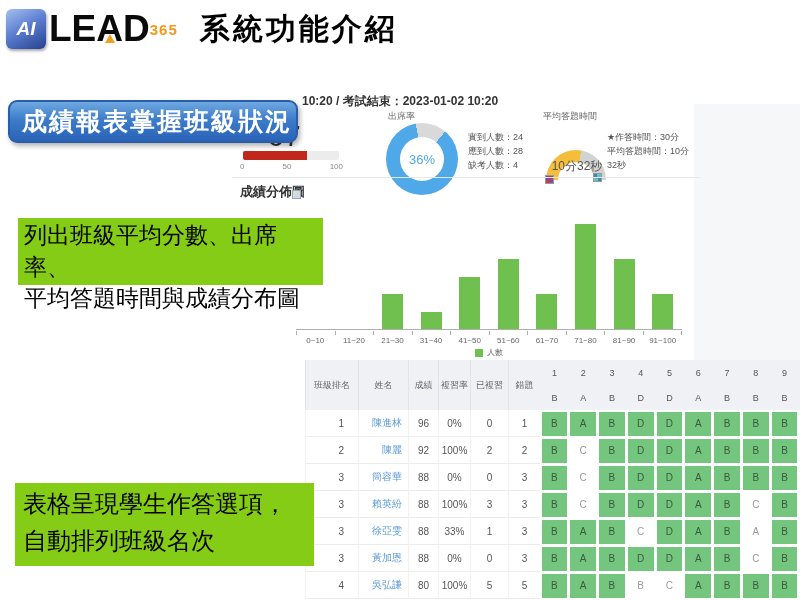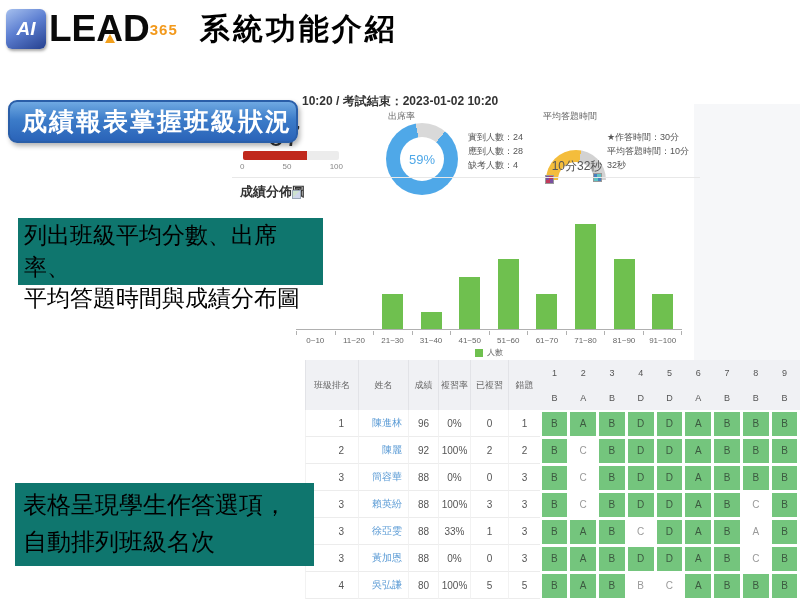--- a/index.html
+++ b/index.html
@@ -71,21 +71,21 @@
   .bar { width:21px; }
   .x-ticks { position:absolute; left:296px; top:331px; width:386px; height:4px; display:flex;
     border-left:1px solid #b0b0b0; }
   .tick { flex:1; border-right:1px solid #b0b0b0; height:4px; }
   .x-labels { position:absolute; left:296px; top:336px; width:386px; display:flex; }
   .xlab { flex:1; text-align:center; font-size:8px; color:#666; }
   .legend { position:absolute; left:296px; top:347px; width:386px; display:flex;
     justify-content:center; align-items:center; gap:4px; font-size:8px; color:#666; }
   .legend-swatch { width:8px; height:8px; background:#6fc04f; }
   
-  .callout { position:absolute; background:#0f766e; color:#000; z-index:8; }
+  .callout { position:absolute; background:#84cc16; color:#000; z-index:8;font-family:Liberation Serif, serif; }
   #callout-top { left:18px; top:218px; width:305px; height:67px; font-size:23px;
     line-height:31.5px; padding:2px 6px; }
   #callout-bottom { left:15px; top:483px; width:299px; height:83px; font-size:24px;
     line-height:37px; padding:3px 8px; }
   
   .rtable { position:absolute; left:305px; top:360px; width:495px; height:240px; overflow:hidden; }
   .table-header { display:flex; background:#f0f1f4; height:50px; }
   .th.info { display:flex; align-items:center; justify-content:center; color:#666; font-size:9px;
     border-left:1px solid #e2e3e7; height:50px; }
   .w0{width:53px} .w1{width:50px} .w2{width:30px} .w3{width:32px} .w4{width:38px} .w5{width:32px}
@@ -132,21 +132,21 @@
     <div class="score-fill" id="score-fill" style="width: 67%;"></div>
   </div>
   <div class="score-ticks">
     <span>0</span>
     <span>50</span>
     <span>100</span>
   </div>
 
   <div class="kpi-label" id="attendance-label">出席率</div>
   <div class="donut">
-    <div class="donut-hole">59%</div>
+    <div class="donut-hole">36%</div>
   </div>
   <div class="detail-lines" id="attendance-details">
     <div>實到人數：24</div>
     <div>應到人數：28</div>
     <div>缺考人數：4</div>
   </div>
 
   <div class="kpi-label" id="avg-time-label">平均答題時間</div>
   <div class="gauge">
     <div class="gauge-hole"></div>

